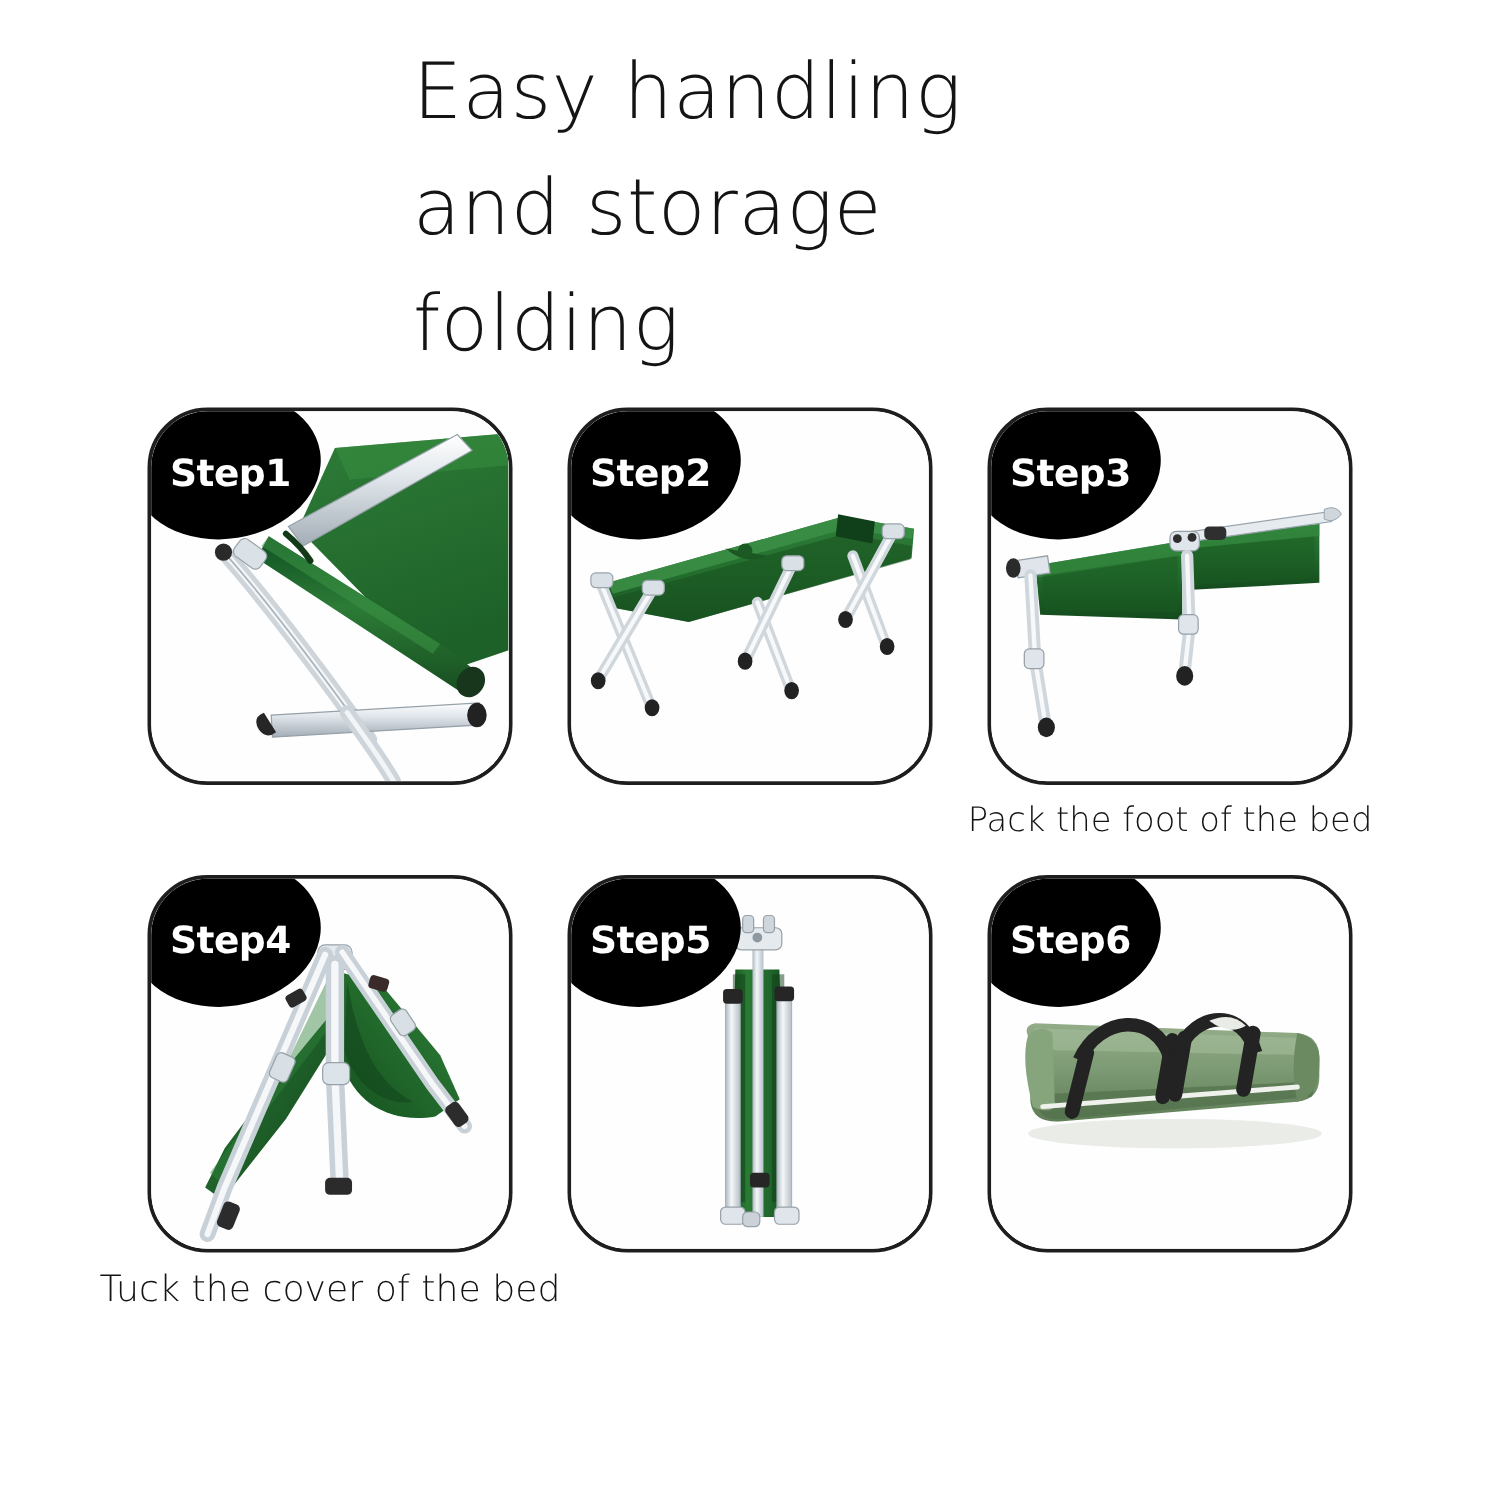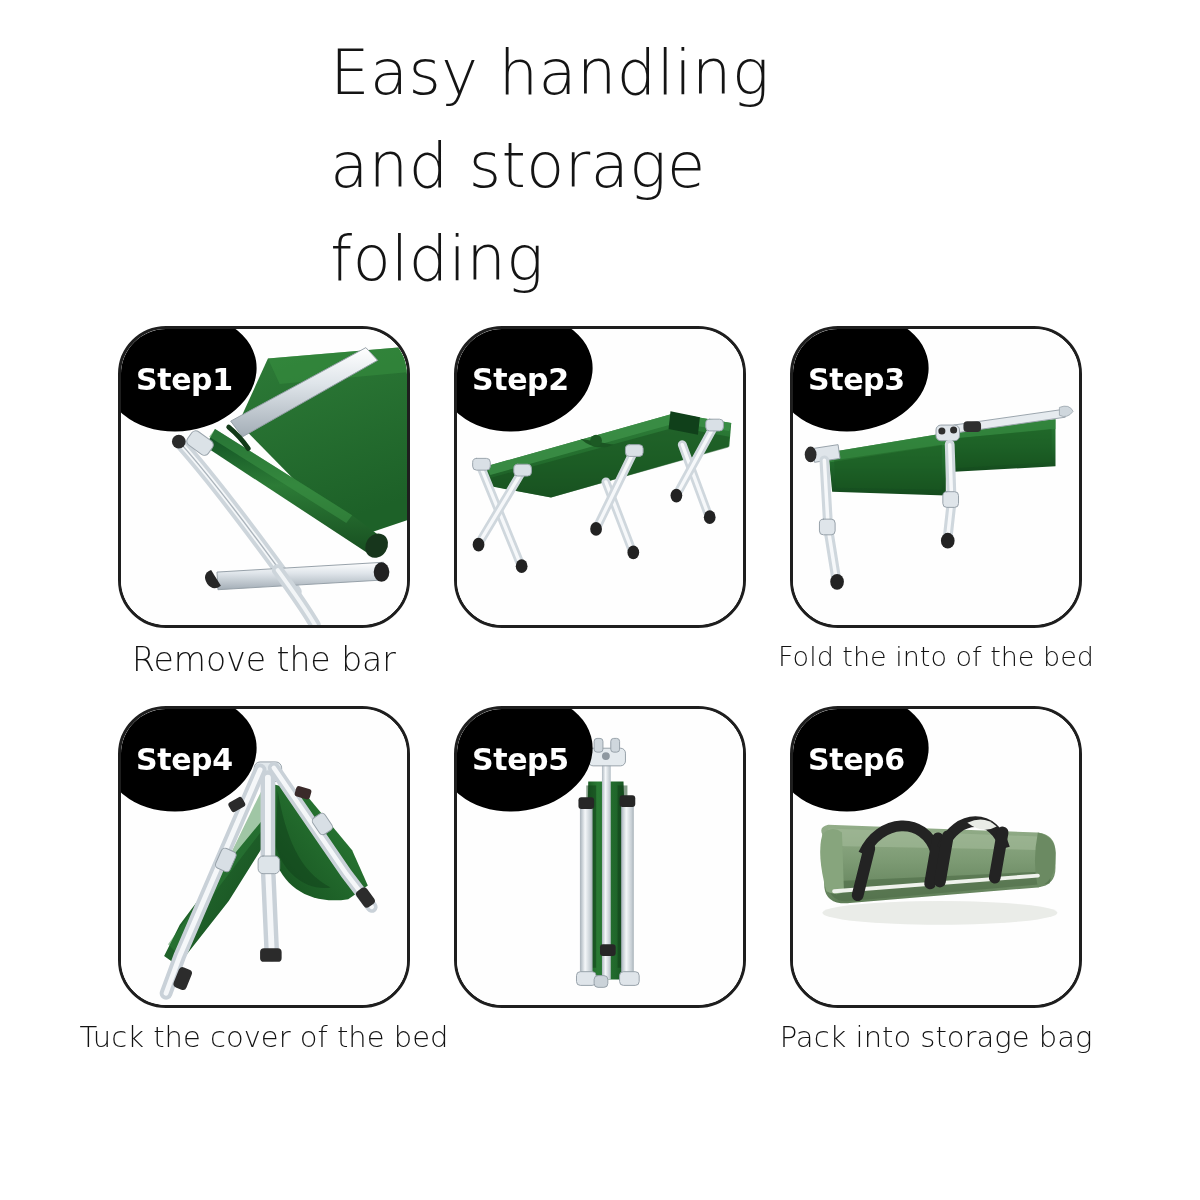--- a/index.html
+++ b/index.html
@@ -181,21 +181,20 @@
             <path d="M 160 246 C 176 268 190 288 198 302" stroke="#cdd5db" stroke-width="12" fill="none" stroke-linecap="round"></path>
             <path d="M 160 246 C 176 268 190 288 198 302" stroke="#f2f5f7" stroke-width="4" fill="none" stroke-linecap="round"></path>
 
             <path d="M 110 100 q 12 10 20 22" stroke="#123a18" stroke-width="5" fill="none" stroke-linecap="round"></path>
           </svg>
         </div>
         <div class="badge">
           <span class="badge-label">Step1</span>
         </div>
       </div>
-      <div class="caption cap-lg">Remove the bar</div>
     </div>
 
     <div class="step-cell">
       <div class="card">
         <div class="photo">
           <svg viewBox="0 0 292 302" preserveAspectRatio="none">
             <defs>
               <linearGradient id="g2bed" x1="0" y1="0" x2="0" y2="1">
                 <stop offset="0" stop-color="#2f7f3a"></stop>
                 <stop offset="0.55" stop-color="#236d2d"></stop>
@@ -303,21 +302,21 @@
               <path d="M 160 118 L 162 176 L 158 212" stroke="#f6f8fa" stroke-width="3.6" fill="none"></path>
               <rect x="153" y="166" width="16" height="16" rx="4" fill="#dfe5ea" stroke="#96a0a8"></rect>
               <ellipse cx="158" cy="216" rx="7" ry="8" fill="#222"></ellipse>
             </g>
           </svg>
         </div>
         <div class="badge">
           <span class="badge-label">Step3</span>
         </div>
       </div>
-      <div class="caption cap-sm">Fold the into of the bed</div>
+      <div class="caption cap-sm">Pack the foot of the bed</div>
     </div>
 
   </div>
 
   <div class="grid-row">
 
     <div class="step-cell">
       <div class="card">
         <div class="photo">
           <svg viewBox="0 0 292 302" preserveAspectRatio="none">
@@ -459,17 +458,16 @@
             <path d="M 150 176 L 158 130" stroke="#232323" stroke-width="12" fill="none" stroke-linecap="round"></path>
             <path d="M 206 172 L 214 126" stroke="#232323" stroke-width="12" fill="none" stroke-linecap="round"></path>
 
             <path d="M 178 116 q 18 -8 30 4 q -14 8 -30 -4 z" fill="#e9ece6"></path>
           </svg>
         </div>
         <div class="badge">
           <span class="badge-label">Step6</span>
         </div>
       </div>
-      <div class="caption cap-md">Pack into storage bag</div>
     </div>
 
   </div>
 </div>
 
 </body></html>

